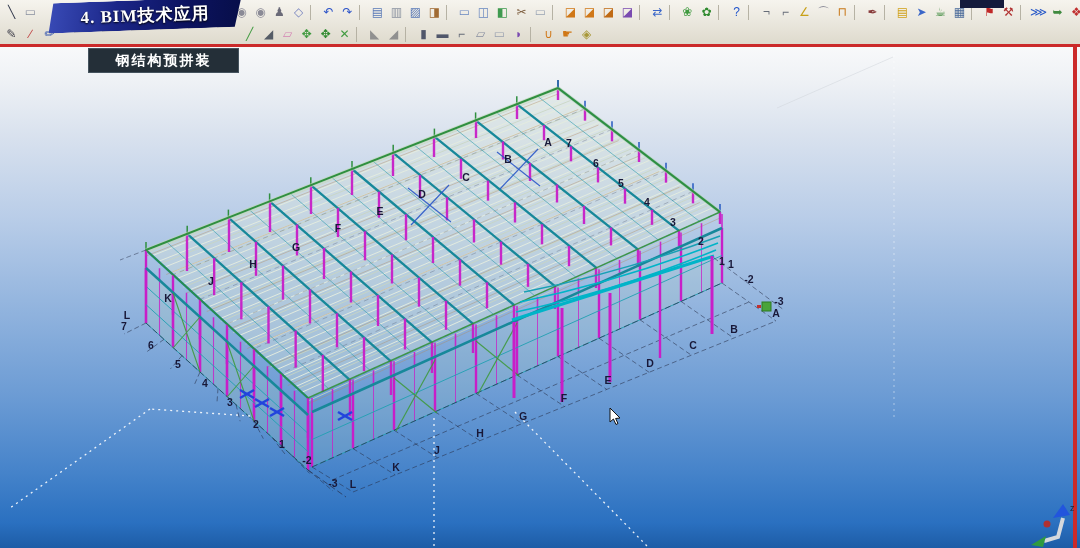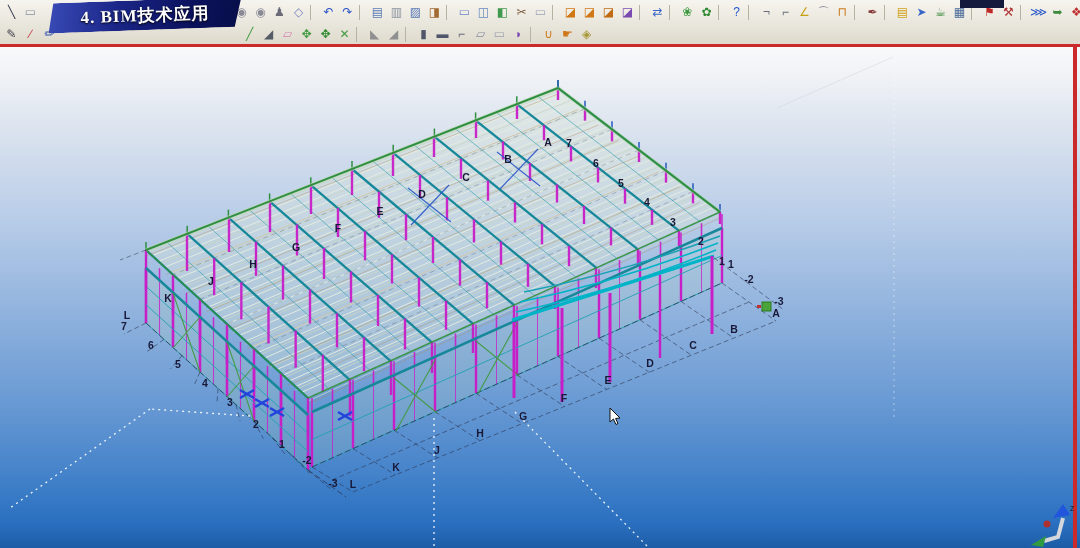--- a/index.html
+++ b/index.html
@@ -127,20 +127,23 @@
   <div id="corner-frag"></div>
 
   <div id="viewport"></div>
   <div id="frame-top"></div>
   <div id="frame-right"></div>
 
   <div id="banner">
     <span>4. BIM技术应用</span>
   </div>
 
+  <div id="tag">
+    <span>钢结构预拼装</span>
+  </div>
 
   <svg id="scene" viewBox="0 0 1080 548">
       <polygon points="558,88 720,212 308,398 146,250" fill="rgba(214,227,217,0.42)"></polygon>
       <polygon points="146,268 308,415 308,470 146,323" fill="rgba(180,212,186,0.22)"></polygon>
       <polygon points="312,412 722,228 722,283 312,467" fill="rgba(180,212,196,0.20)"></polygon>
       <line x1="558" y1="88" x2="146" y2="250" stroke="#e4ecdf" stroke-width="1" stroke-dasharray="none" opacity="0.95"></line>
       <line x1="564.2307692307693" y1="92.76923076923077" x2="152.23076923076923" y2="255.69230769230768" stroke="#e4ecdf" stroke-width="1" stroke-dasharray="none" opacity="0.95"></line>
       <line x1="570.4615384615385" y1="97.53846153846153" x2="158.46153846153845" y2="261.38461538461536" stroke="#e4ecdf" stroke-width="1" stroke-dasharray="none" opacity="0.95"></line>
       <line x1="576.6923076923077" y1="102.3076923076923" x2="164.69230769230768" y2="267.0769230769231" stroke="#e4ecdf" stroke-width="1" stroke-dasharray="none" opacity="0.95"></line>
       <line x1="582.9230769230769" y1="107.07692307692308" x2="170.92307692307693" y2="272.7692307692308" stroke="#e4ecdf" stroke-width="1" stroke-dasharray="none" opacity="0.95"></line>

